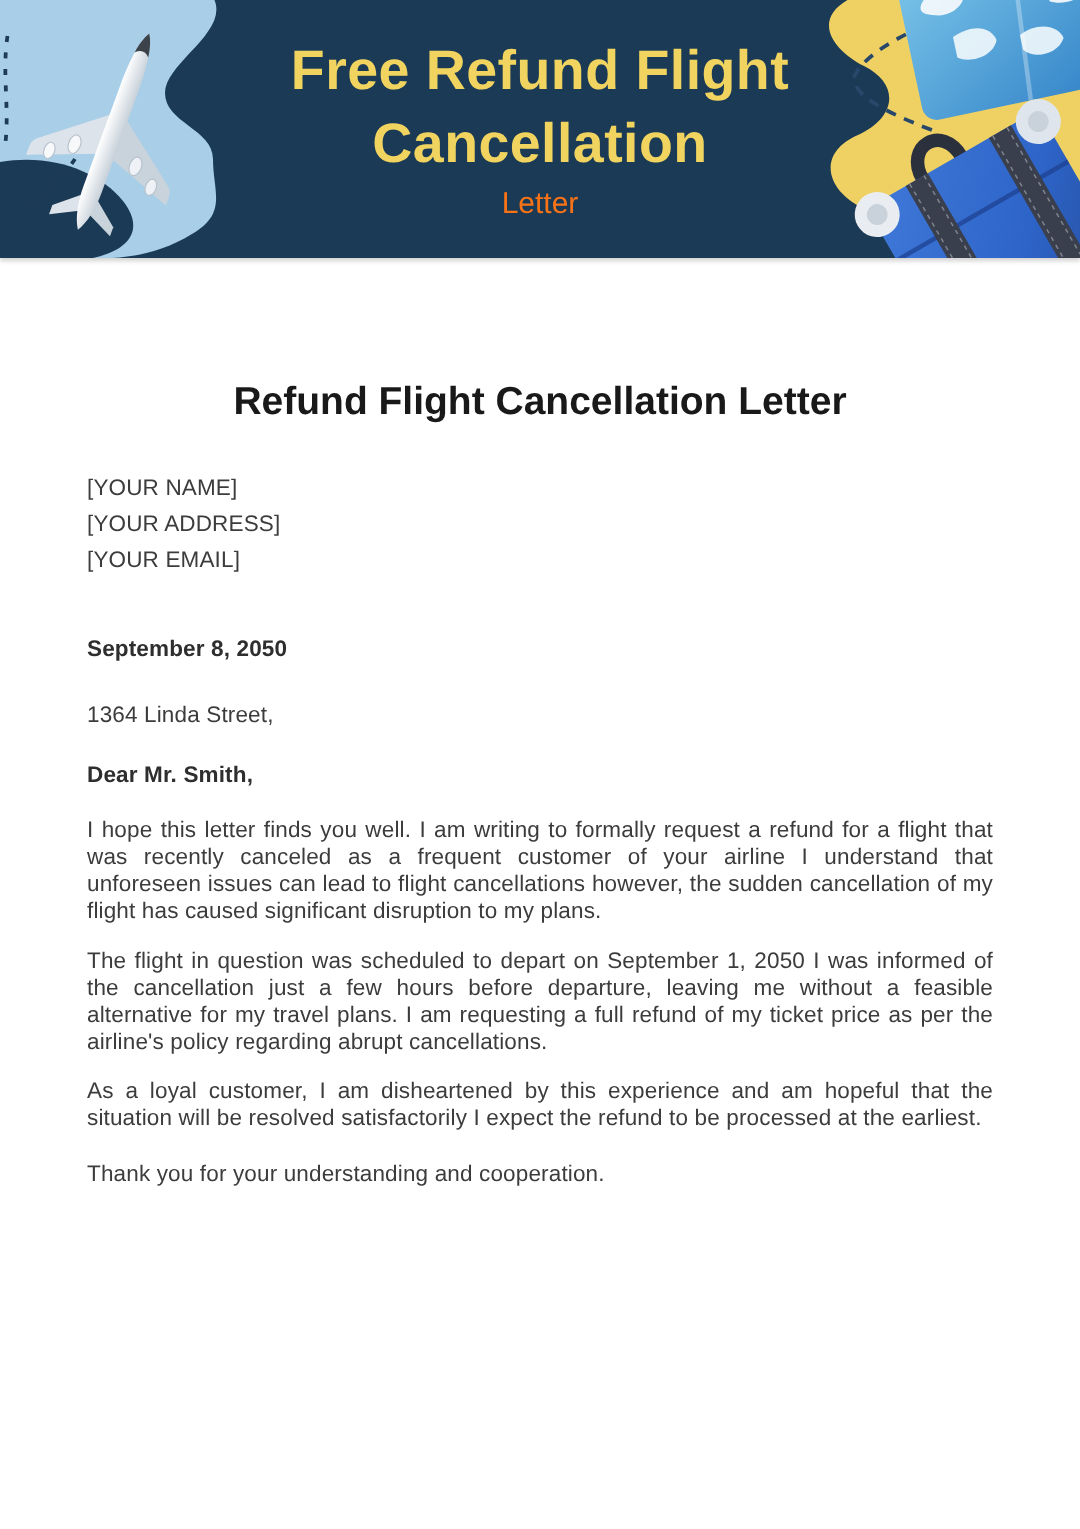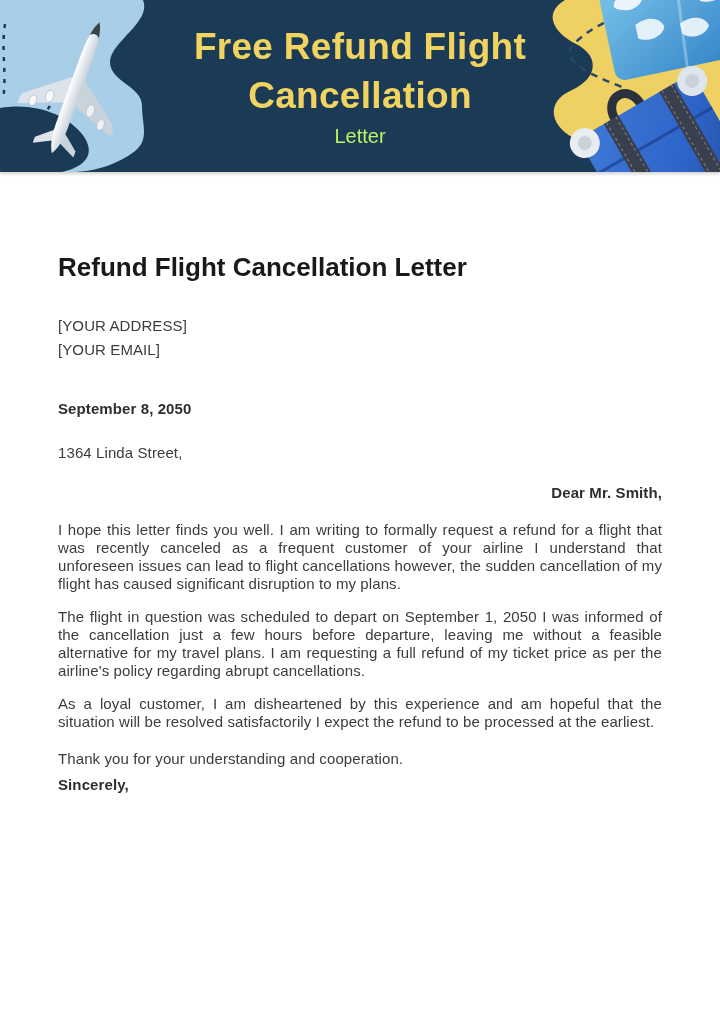--- a/index.html
+++ b/index.html
@@ -22,36 +22,37 @@
     position:absolute;top:22px;left:160px;width:400px;
     text-align:center;z-index:3;
   }
   .banner-title{
     color:#f0d45f;
     font-size:37px;line-height:49px;font-weight:bold;
     letter-spacing:.3px;
   }
   .banner-subtitle{
     margin-top:3px;
-    color:#bef264;
+    color:#f97316;
     font-size:20px;line-height:26px;font-weight:400;
   }
   
   .page{padding:0 58px;color:#3c3c3c;}
   .letter-title{
     margin:80px 0 0 0;
+    text-align:center;
     color:#191919;
     font-size:26px;line-height:30px;font-weight:bold;
   }
   .line{font-size:15px;line-height:24px;letter-spacing:.1px;}
   .bold{font-weight:bold;color:#2e2e2e;}
   .sender-block{margin-top:32px;}
   .date-line{margin-top:35px;}
   .recipient-block{margin-top:20px;}
-  .salutation{margin-top:16px;text-align:right;}
+  .salutation{margin-top:16px;}
   p.body-par{
     margin:15px 0 0 0;
     font-size:15px;line-height:18px;letter-spacing:.1px;
     text-align:justify;
   }
   p.first-par{margin-top:16px;}
   .thanks{margin-top:16px;}
   .signoff{margin-top:2px;font-weight:bold;color:#2e2e2e;}
 </style>
 </head>
@@ -139,20 +140,21 @@
       </div>
       <div class="banner-subtitle">Letter</div>
     </div>
   </div>
 
   <div class="page">
 
     <h1 class="letter-title">Refund Flight Cancellation Letter</h1>
 
     <div class="sender-block">
+      <div class="line">[YOUR NAME]</div>
       <div class="line">[YOUR ADDRESS]</div>
       <div class="line">[YOUR EMAIL]</div>
     </div>
 
     <div class="line bold date-line">September 8, 2050</div>
 
     <div class="recipient-block">
       <div class="line">1364 Linda Street,</div>
     </div>
 

